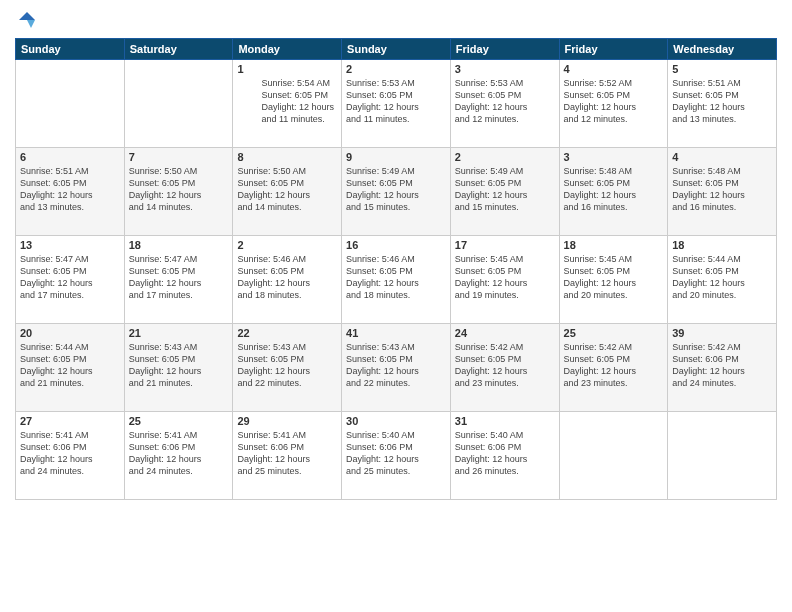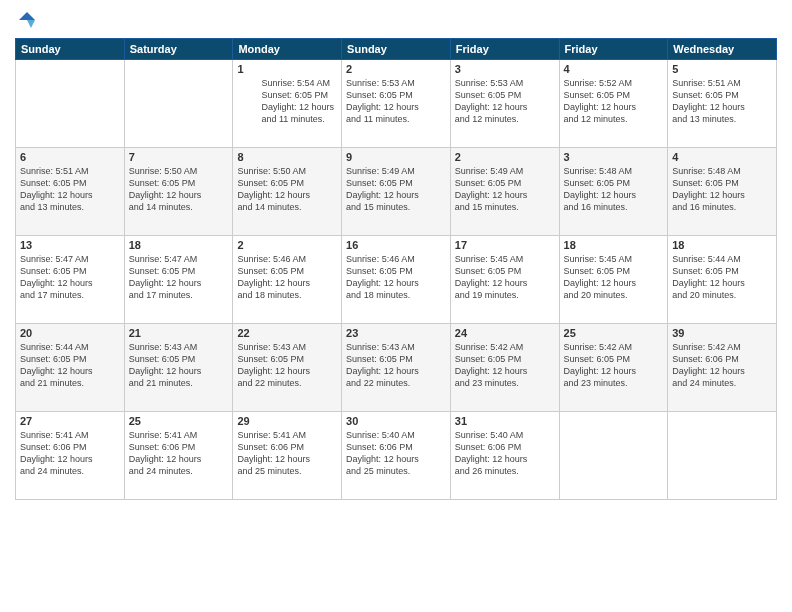--- a/index.html
+++ b/index.html
@@ -294,21 +294,21 @@
 and 21 minutes.</div>
           </td>
           <td>
             <span class="day-number">22</span>
             <div class="day-info" style="white-space: pre-line;">Sunrise: 5:43 AM
 Sunset: 6:05 PM
 Daylight: 12 hours
 and 22 minutes.</div>
           </td>
           <td>
-            <span class="day-number">23</span>
+            <span class="day-number">41</span>
             <div class="day-info" style="white-space: pre-line;">Sunrise: 5:43 AM
 Sunset: 6:05 PM
 Daylight: 12 hours
 and 22 minutes.</div>
           </td>
           <td>
             <span class="day-number">24</span>
             <div class="day-info" style="white-space: pre-line;">Sunrise: 5:42 AM
 Sunset: 6:05 PM
 Daylight: 12 hours

